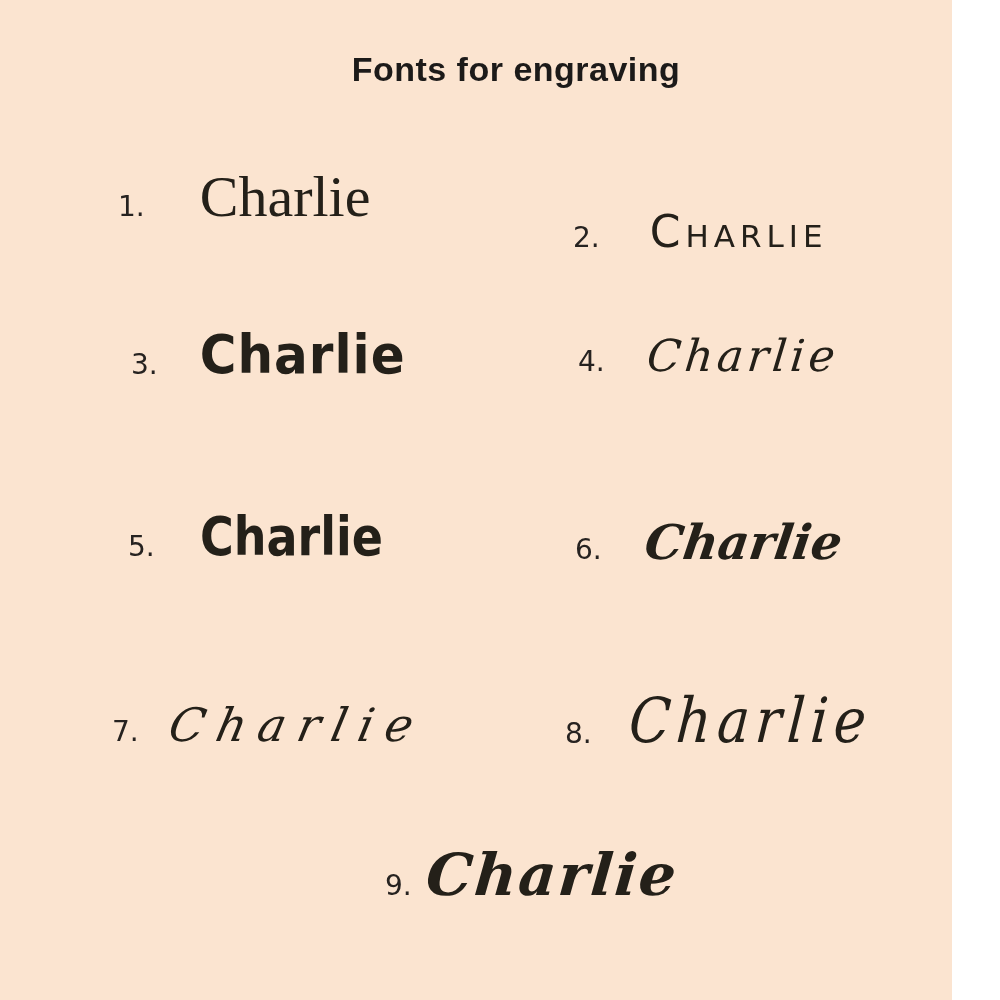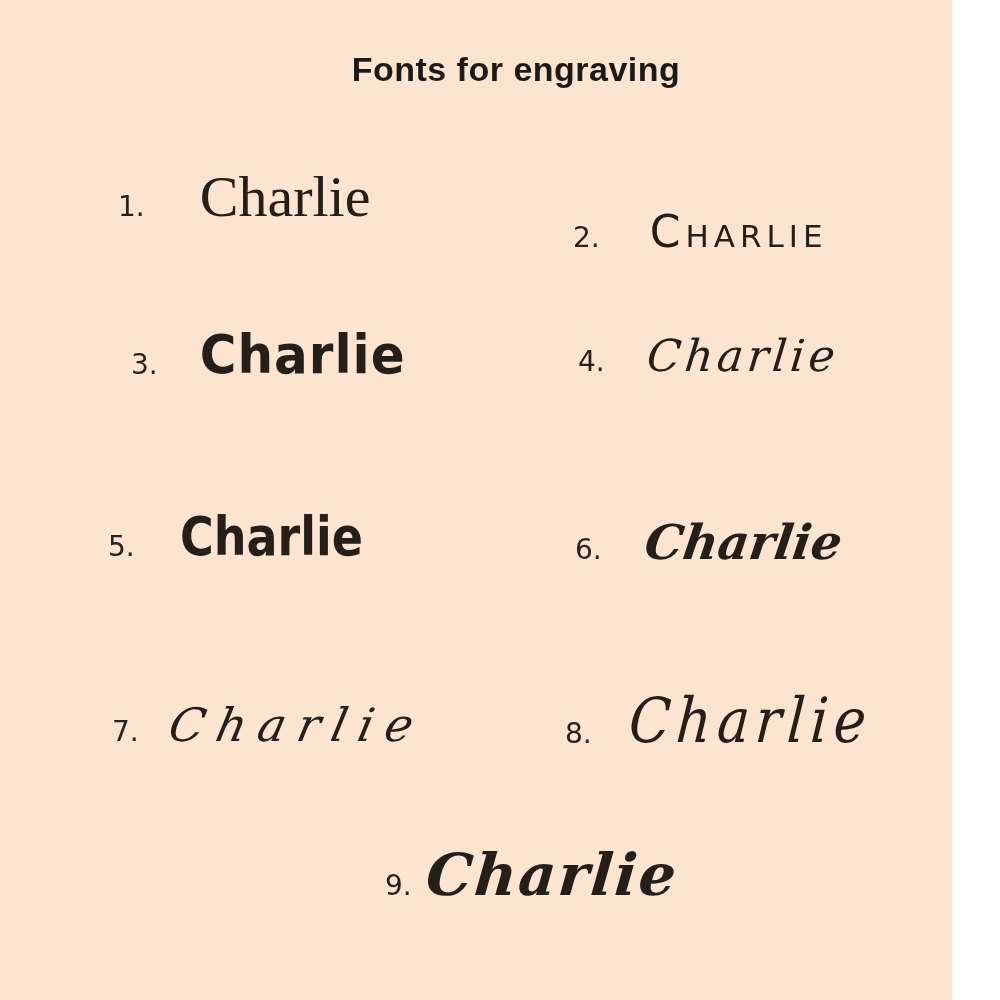--- a/index.html
+++ b/index.html
@@ -57,21 +57,21 @@
   
   .s8{font-family:"DejaVu Serif",serif;font-style:italic;font-size:54px;letter-spacing:6px;transform:scaleY(1.15) skewX(-5deg);transform-origin:left bottom;}
   
   .s9{font-family:"DejaVu Serif",serif;font-weight:700;font-style:italic;font-size:58px;letter-spacing:2px;transform:skewX(-5deg);transform-origin:left bottom;}
 
   
   .p1{left:118px;top:168px;}  .p1 .num{margin-right:55px;}
   .p2{left:573px;top:164px;margin-top:46px;}  .p2 .num{margin-right:50px;}
   .p3{left:131px;top:332px;}  .p3 .num{margin-right:42px;}
   .p4{left:578px;top:334px;}  .p4 .num{margin-right:40px;}
-  .p5{left:108px;top:514px;}  .p5 .num{margin-right:45px;}
+  .p5{left:128px;top:514px;}  .p5 .num{margin-right:45px;}
   .p6{left:575px;top:518px;}  .p6 .num{margin-right:40px;}
   .p7{left:112px;top:702px;}  .p7 .num{margin-right:26px;}
   .p8{left:565px;top:698px;}  .p8 .num{margin-right:35px;}
   .p9{left:385px;top:846px;}  .p9 .num{margin-right:12px;}
 </style>
 </head>
 <body>
 
 <div class="sheet">
 

